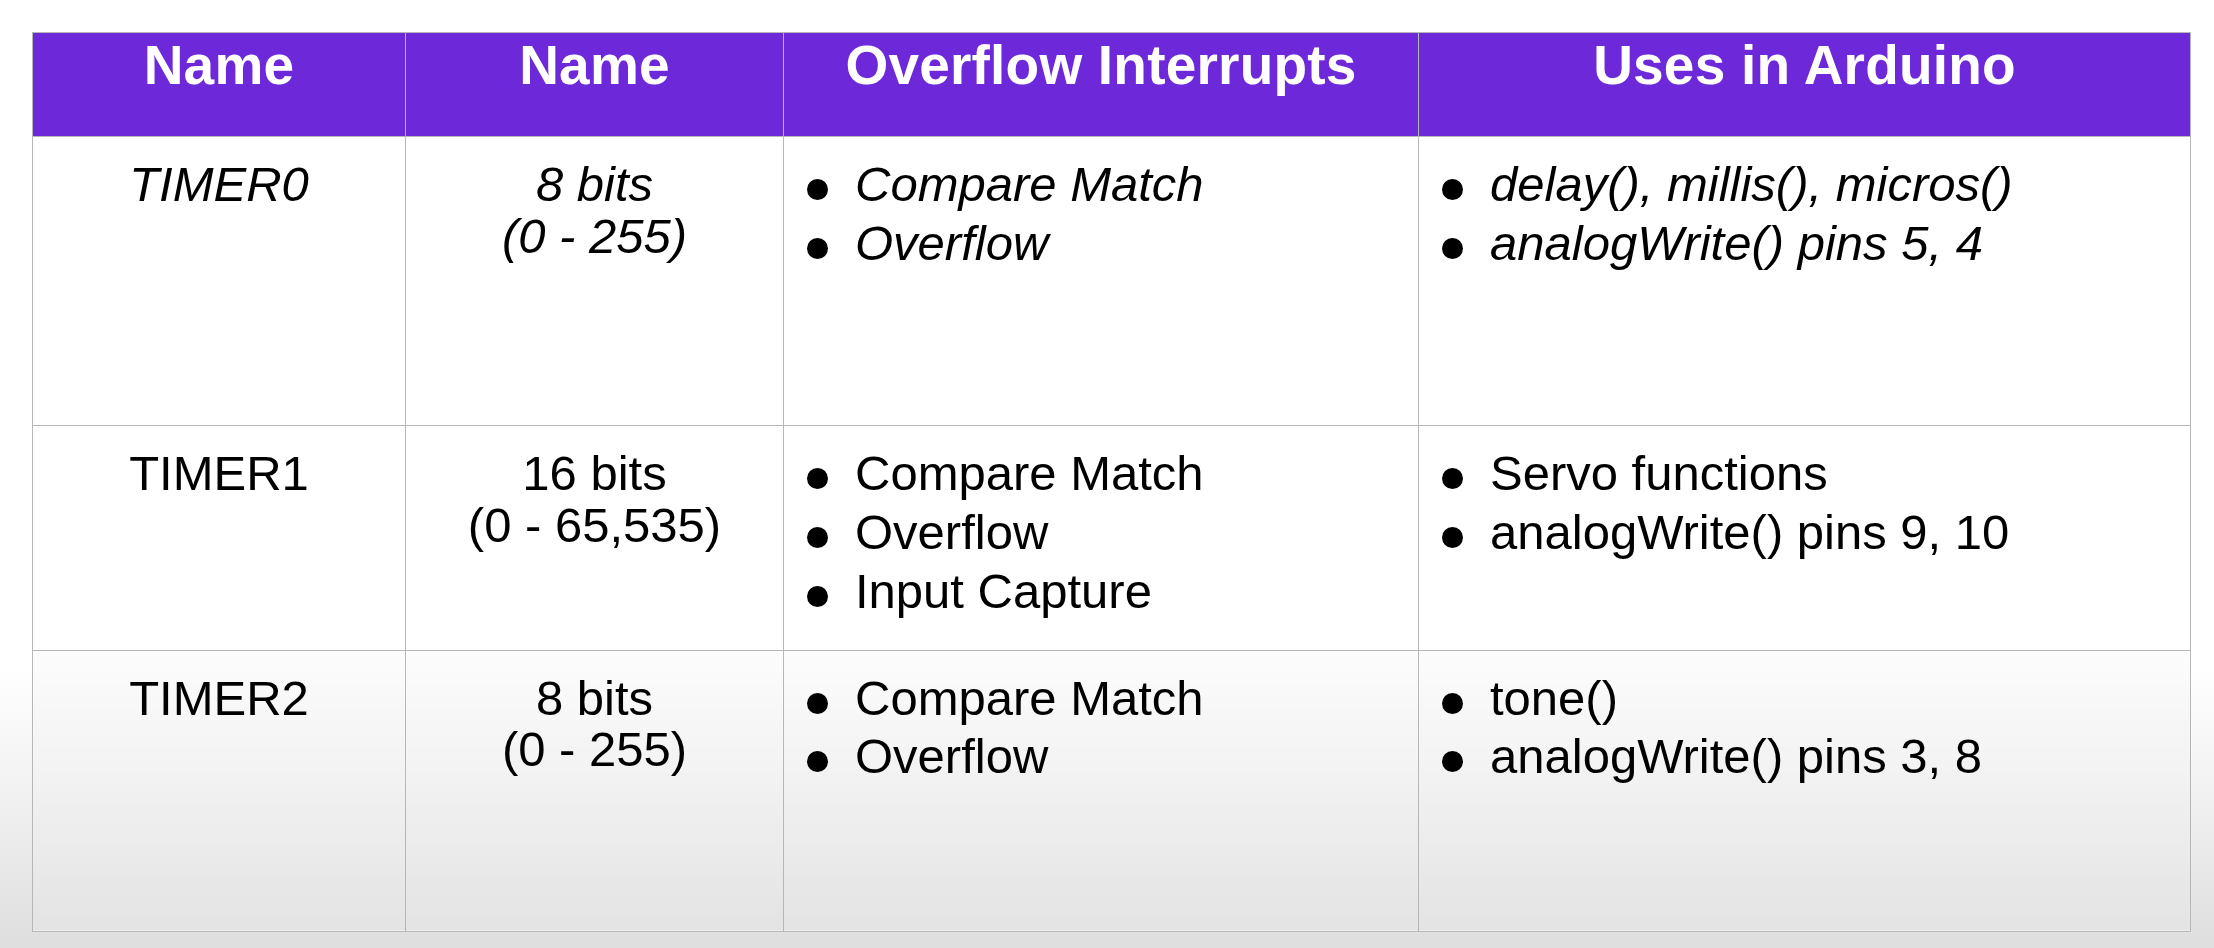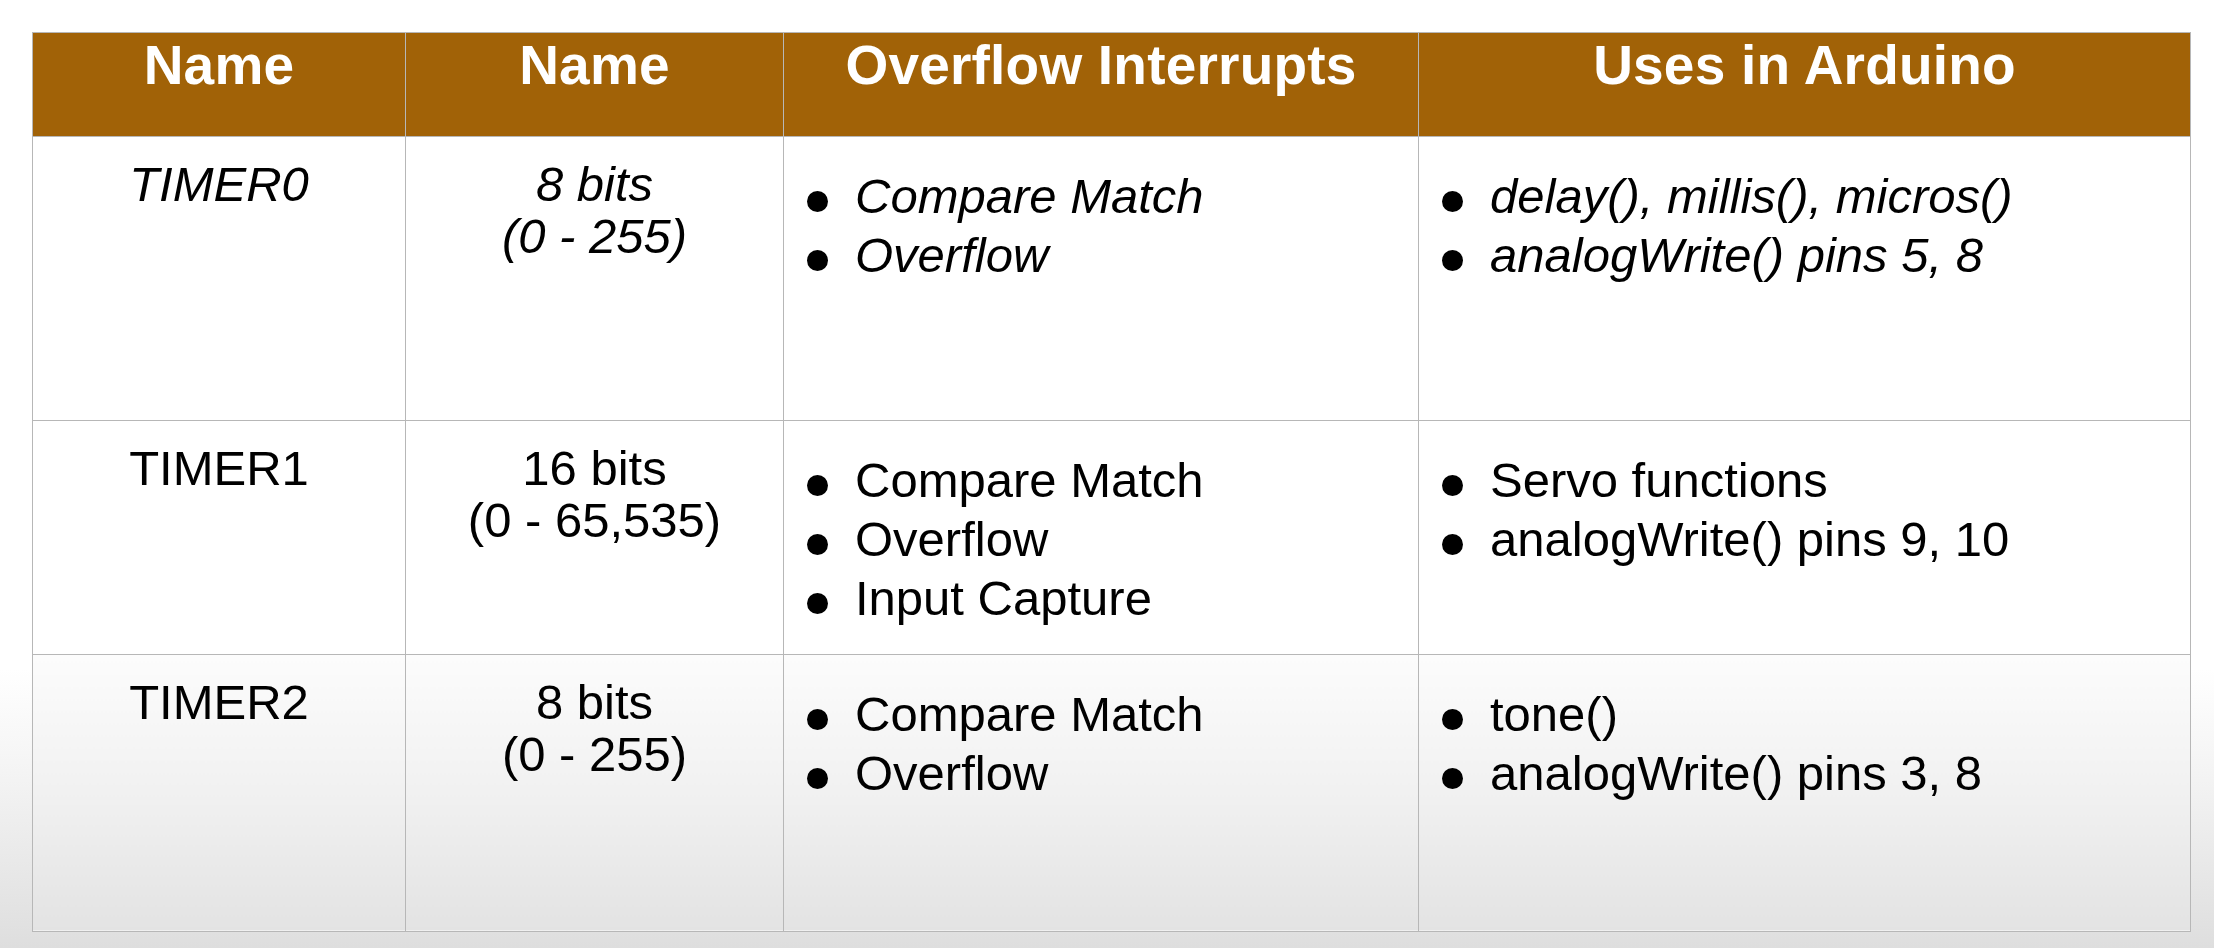--- a/index.html
+++ b/index.html
@@ -51,21 +51,21 @@
 
   
   col.c-name  { width: 373px; }
   col.c-size  { width: 378px; }
   col.c-int   { width: 635px; }
   col.c-uses  { width: 772px; }
 
   
   thead th {
     height: 103px;
-    background: #a16207;
+    background: #6d28d9;
     color: #ffffff;
     font-size: 55px;
     font-weight: bold;
     text-align: center;
     vertical-align: middle;
     letter-spacing: 0.2px;
     border-color: #6b80dd;
   }
 
   
@@ -115,21 +115,21 @@
   ul.bullets li .bullet-dot {
     flex: 0 0 auto;
     width: 21px;
     height: 21px;
     border-radius: 50%;
     background: #000000;
     margin-top: 20px;
     margin-right: 27px;
   }
   .list-pad {
-    padding: 34px 10px 10px 23px;
+    padding: 22px 10px 10px 23px;
     box-sizing: border-box;
   }
 </style>
 </head>
 <body>
 
 <div class="slide-bg-lower"></div>
 
 <div class="table-wrap">
   <table class="timer-table">
@@ -177,21 +177,21 @@
         </td>
         <td>
           <div class="list-pad">
             <ul class="bullets">
               <li>
                 <span class="bullet-dot"></span>
                 <span>delay(), millis(), micros()</span>
               </li>
               <li>
                 <span class="bullet-dot"></span>
-                <span>analogWrite() pins 5, 8</span>
+                <span>analogWrite() pins 5, 4</span>
               </li>
             </ul>
           </div>
         </td>
       </tr>
 
       <tr class="row-1">
         <td class="center-cell">
           <div class="cell-pad">
             <div class="cell-text">TIMER1</div>

